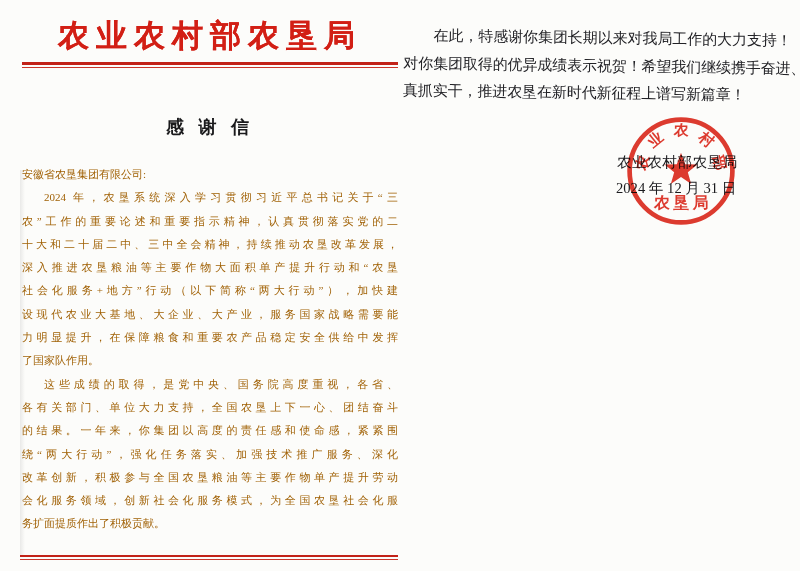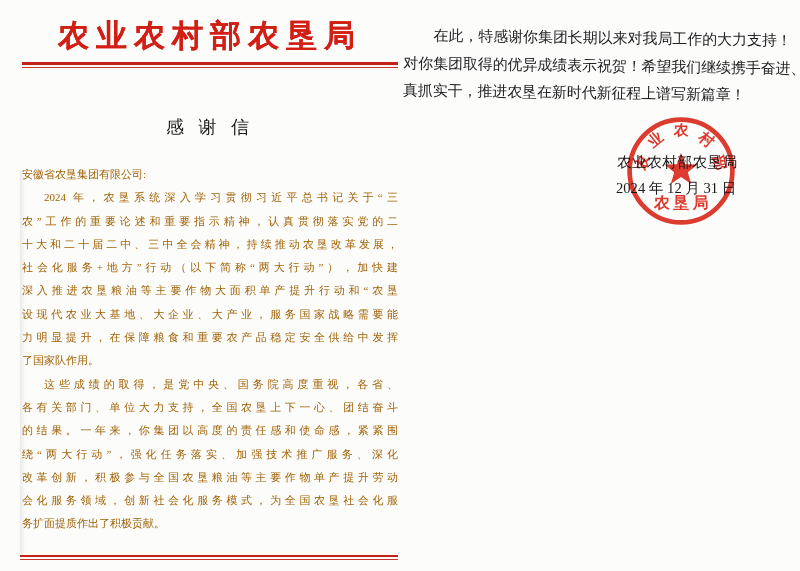--- a/index.html
+++ b/index.html
@@ -37,21 +37,21 @@
     text-shadow: 0 0 .4px #d21f15;
   }
   .header-rule { margin-top: 5px; }
   .rule-thick { height: 3px; background: #c22218; }
   .rule-thin  { height: 1px; background: #c9362b; margin-top: 2px; }
 
   .doc-title {
     margin-top: 47px;
     text-align: center;
     font-size: 18px;
-    font-weight: 400;
+    font-weight: 700;
     letter-spacing: 5px;
     color: #1a1a1c;
   }
 
   .body-text {
     margin-top: 24px;
     font-size: 11px;
     line-height: 23.3px;
     color: #a16207;
   }
@@ -128,22 +128,22 @@
     <div class="rule-thin"></div>
   </div>
 
   <div class="doc-title">感 谢 信</div>
 
   <div class="body-text">
     <div class="line no-just">安徽省农垦集团有限公司:</div>
     <div class="line indent">2024 年，农垦系统深入学习贯彻习近平总书记关于“三</div>
     <div class="line">农”工作的重要论述和重要指示精神，认真贯彻落实党的二</div>
     <div class="line">十大和二十届二中、三中全会精神，持续推动农垦改革发展，</div>
+    <div class="line">深入推进农垦粮油等主要作物大面积单产提升行动和“农垦</div>
     <div class="line">社会化服务+地方”行动（以下简称“两大行动”），加快建</div>
-    <div class="line">深入推进农垦粮油等主要作物大面积单产提升行动和“农垦</div>
     <div class="line">设现代农业大基地、大企业、大产业，服务国家战略需要能</div>
     <div class="line">力明显提升，在保障粮食和重要农产品稳定安全供给中发挥</div>
     <div class="line no-just">了国家队作用。</div>
     <div class="line indent">这些成绩的取得，是党中央、国务院高度重视，各省、</div>
     <div class="line">各有关部门、单位大力支持，全国农垦上下一心、团结奋斗</div>
     <div class="line">的结果。一年来，你集团以高度的责任感和使命感，紧紧围</div>
     <div class="line">绕“两大行动”，强化任务落实、加强技术推广服务、深化</div>
     <div class="line">改革创新，积极参与全国农垦粮油等主要作物单产提升劳动</div>
     <div class="line">会化服务领域，创新社会化服务模式，为全国农垦社会化服</div>
     <div class="line no-just">务扩面提质作出了积极贡献。</div>

